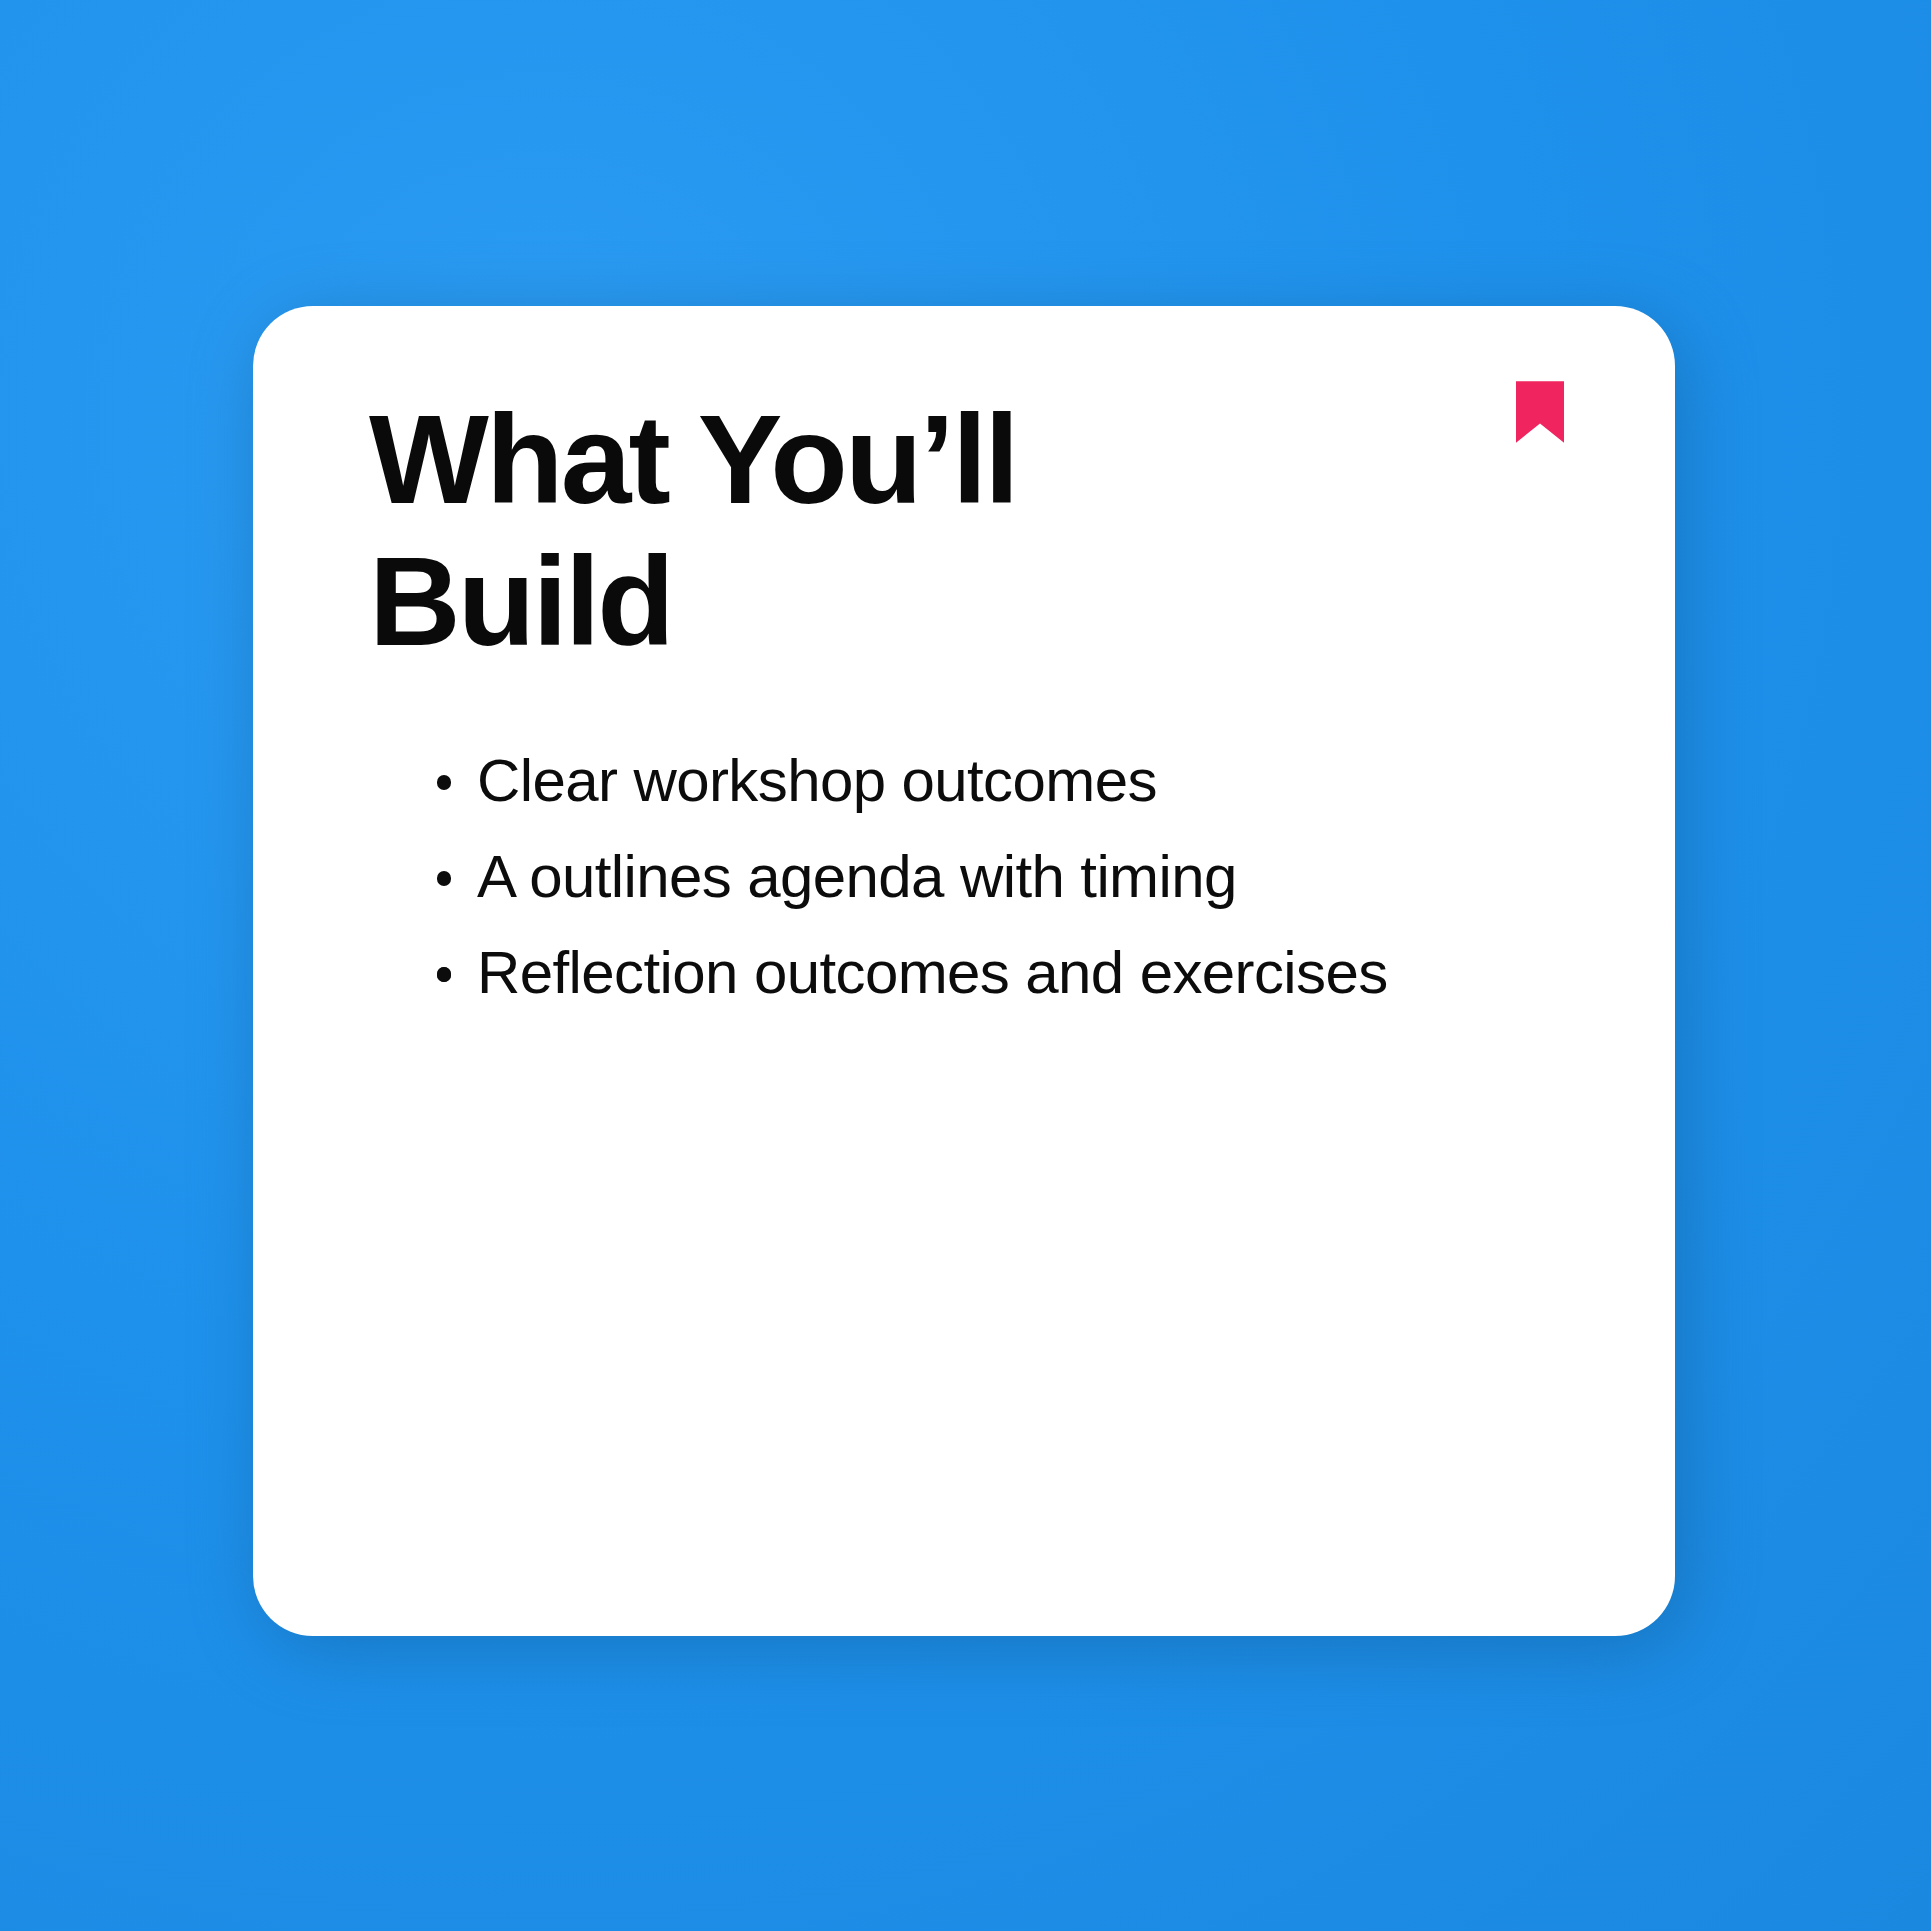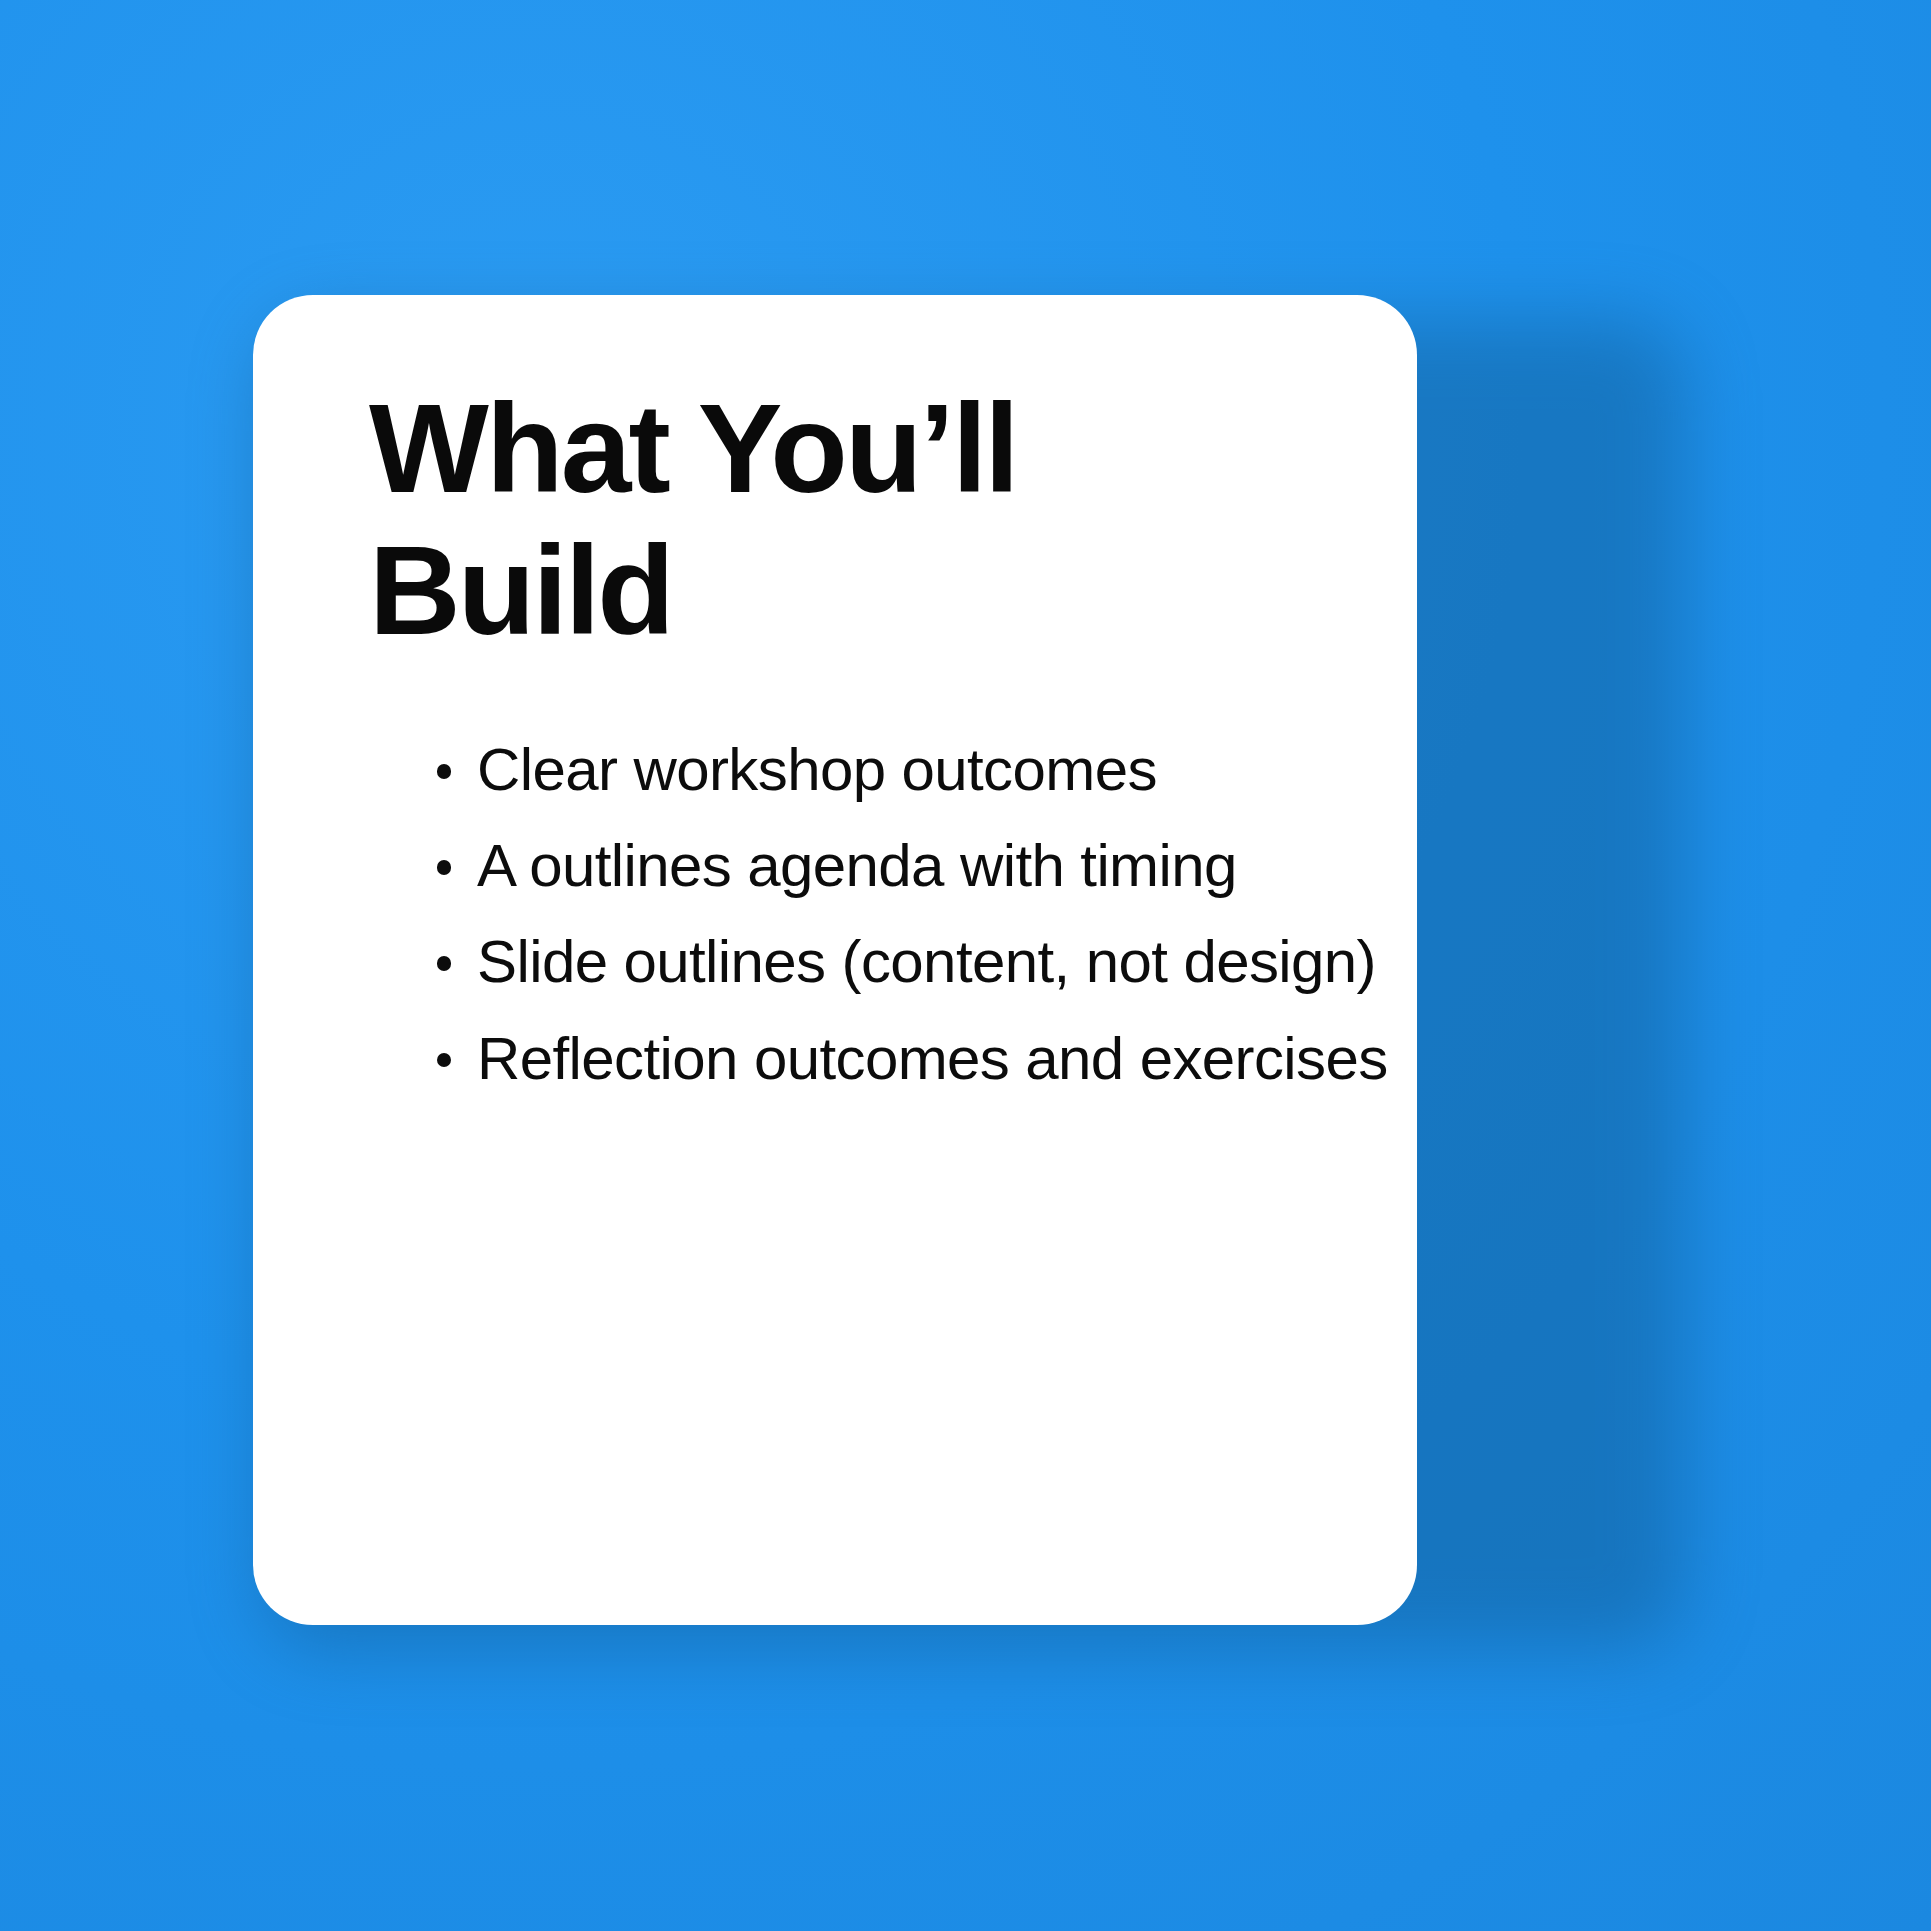--- a/index.html
+++ b/index.html
@@ -31,22 +31,22 @@
     height: 1330px;
     border-radius: 60px;
     background: #0d4f80;
     opacity: 0.38;
     filter: blur(37px);
   }
 
   #card {
     position: absolute;
     left: 253px;
-    top: 295px;
-    width: 1164px;
+    top: 306px;
+    width: 1422px;
     height: 1330px;
     background: #ffffff;
     border-radius: 60px;
     overflow: hidden;
   }
 
   #bookmark-icon {
     position: absolute;
     left: 1263px;
     top: 75px;
@@ -125,21 +125,20 @@
       <li>
         <span class="bullet-dot"></span>
         <span>Clear workshop outcomes</span>
       </li>
       <li>
         <span class="bullet-dot"></span>
         <span>A outlines agenda with timing</span>
       </li>
       <li>
         <span class="bullet-dot"></span>
-        <span>Slide outlines (content, not design)</span>
       </li>
       <li>
         <span class="bullet-dot"></span>
         <span>Reflection outcomes and exercises</span>
       </li>
     </ul>
 
   </div>
 </div>
 

